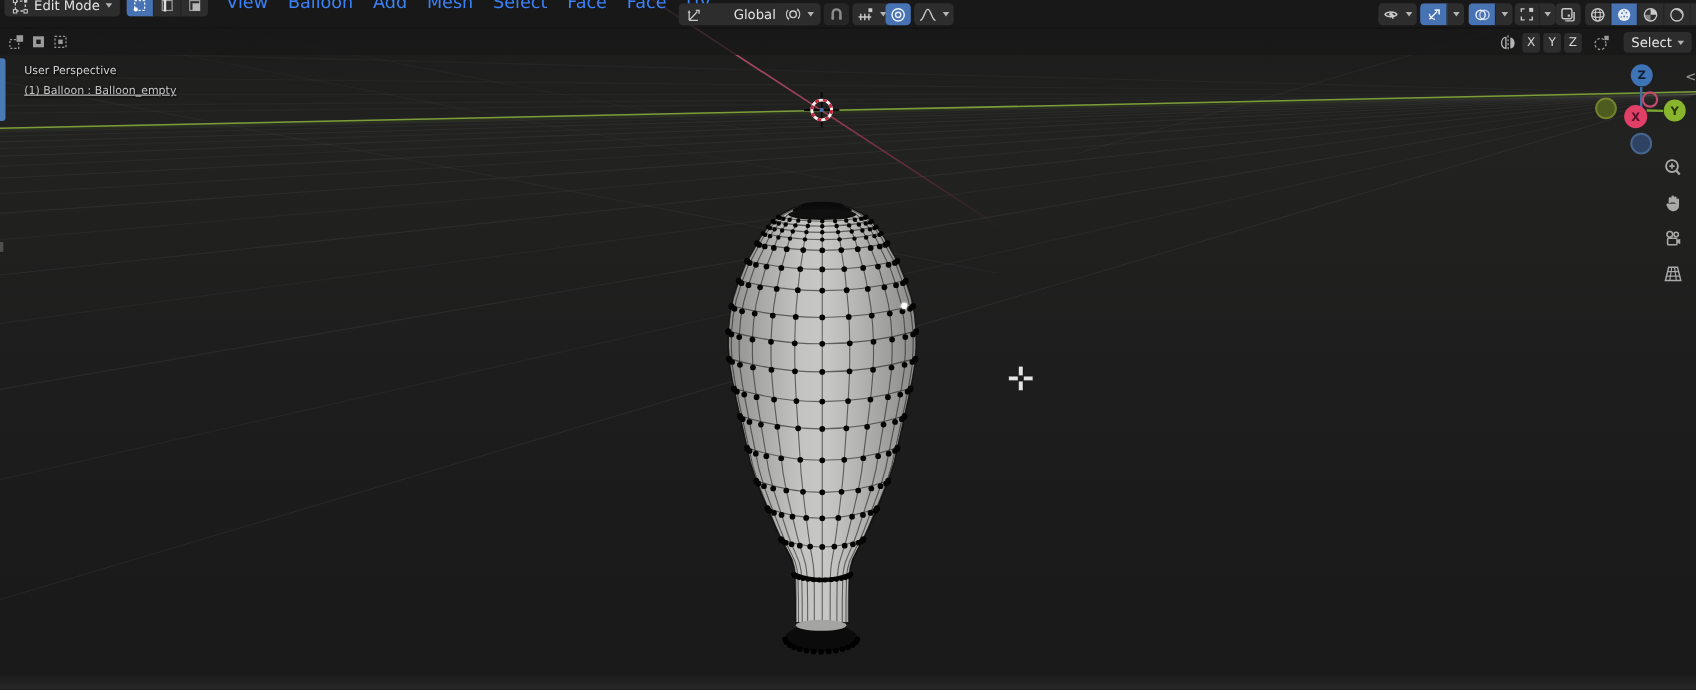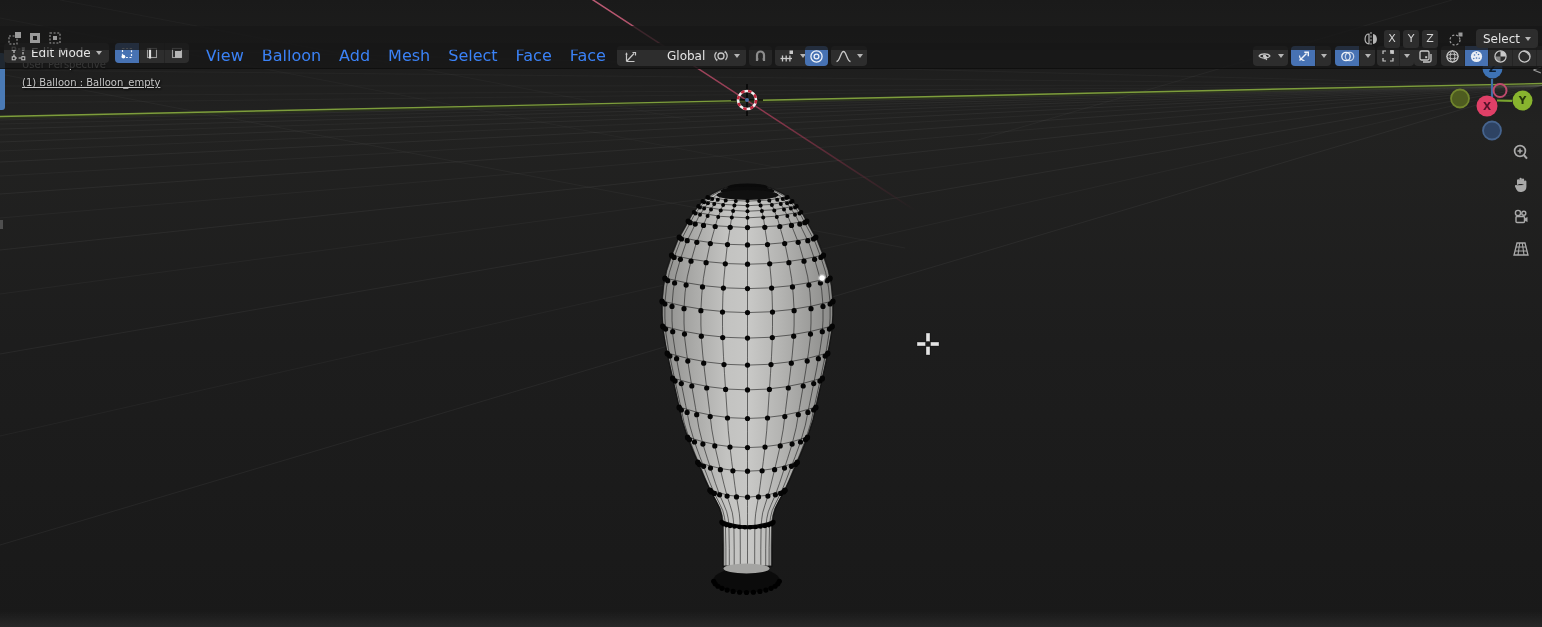--- a/index.html
+++ b/index.html
@@ -2,22 +2,22 @@
 <html><head>
 <meta charset="utf-8">
 <style>
   html,body{margin:0;padding:0;background:#151515;}
   #app{position:relative;width:1542px;height:627px;overflow:hidden;background:#1e1e1e;
        font-family:"DejaVu Sans","Liberation Sans",sans-serif;-webkit-user-select:none;user-select:none;}
   #vp{position:absolute;left:0;top:0;}
 
   
   .row1{position:absolute;left:0;top:0;width:100%;height:26px;background:rgba(24,24,24,.84);
-        display:flex;align-items:flex-start;padding:0 4px;box-sizing:border-box;z-index:6;
-        border-bottom:1px solid rgba(0,0,0,.35);margin-top:43px;}
+        display:flex;align-items:flex-end;padding:10px 4px;box-sizing:border-box;z-index:6;
+        border-bottom:1px solid rgba(0,0,0,.35);}
   .row2{position:absolute;left:0;top:26px;width:100%;height:24px;background:rgba(24,24,24,.76);
         display:flex;align-items:center;padding:0 5px;box-sizing:border-box;z-index:6;}
   .btn{display:inline-flex;align-items:center;gap:5px;background:#2d2d2d;border-radius:4px;
        height:20px;padding:0 7px;color:#e4e4e4;font-size:12px;white-space:nowrap;cursor:default;}
   .btn.icononly{padding:0 4px;}
   .chev{width:0;height:0;border-left:3.5px solid transparent;border-right:3.5px solid transparent;
         border-top:4px solid #b5b5b5;display:inline-block;}
   .seggroup{display:inline-flex;background:#2d2d2d;border-radius:4px;overflow:hidden;height:20px;}
   .seg{width:24px;height:20px;display:flex;align-items:center;justify-content:center;border-right:1px solid #242424;}
   .seg:last-child{border-right:none;}

